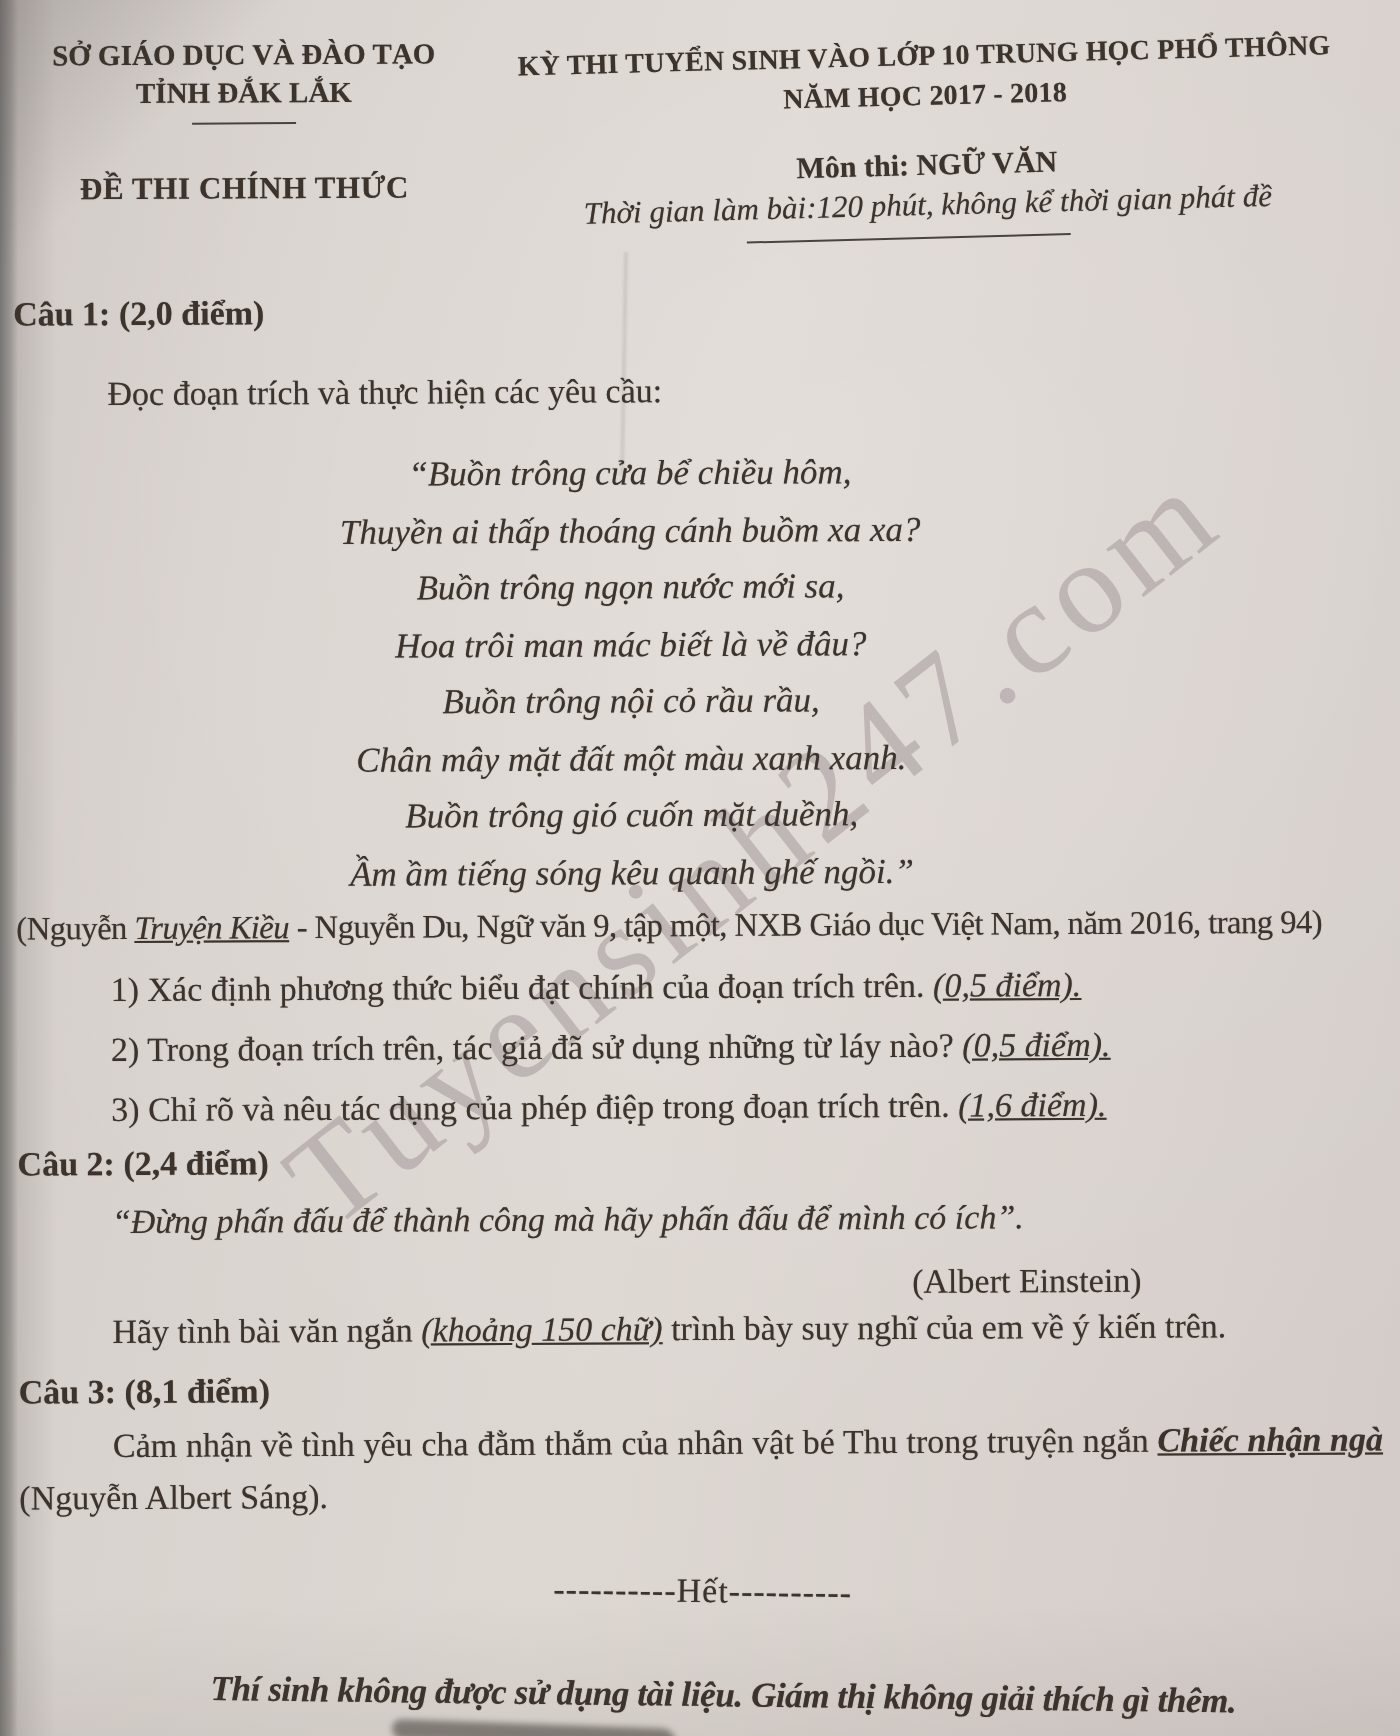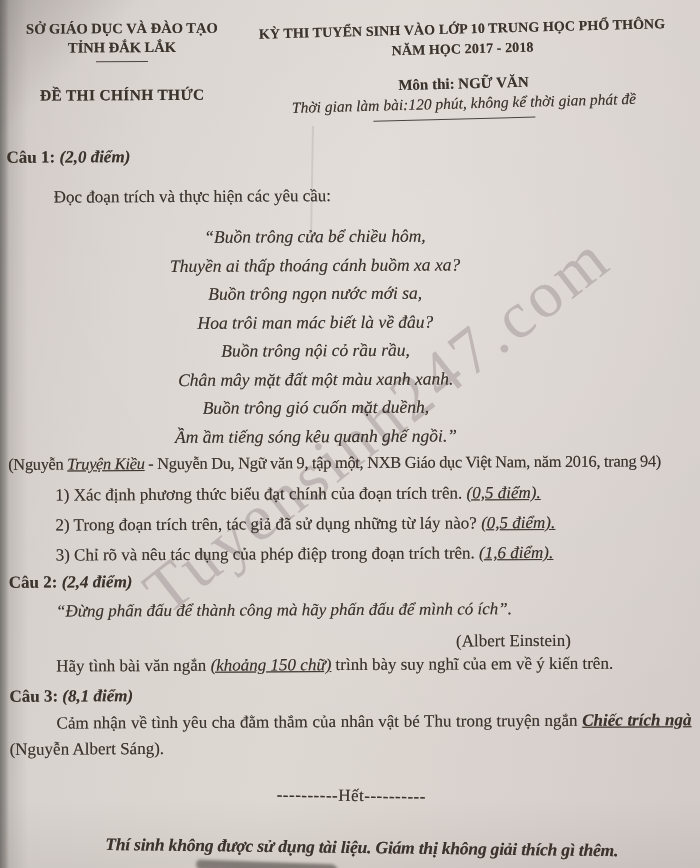--- a/index.html
+++ b/index.html
@@ -41,21 +41,21 @@
   .exam-type{font-weight:bold;font-size:15.5px;margin-top:24px;letter-spacing:.3px;}
   .header-right{flex:1;text-align:center;padding-top:8px;transform:rotate(-1.2deg);}
   .exam-name{font-weight:bold;font-size:14px;line-height:20px;letter-spacing:.1px;}
   .subject{font-weight:bold;font-size:15px;margin-top:14px;line-height:20px;}
   .duration{font-style:italic;font-size:15.5px;line-height:20px;}
   .rule-right{width:162px;border-top:1.6px solid #4a433d;margin:5px auto 0;transform:translateX(-10px);}
 
   
   .main{font-size:17px;line-height:22px;}
   .q-head{font-weight:bold;font-size:17px;}
-  .q-head .pts{font-style:italic;}
+  .q-head .pts{}
   .mt-q1{margin-top:17px;}
   .indent{padding-left:47px;}
   .intro{margin-top:18px;}
   .poem{margin-top:15px;margin-right:66px;text-align:center;
     font-style:italic;font-size:17.5px;line-height:28.5px;}
   .citation{margin-top:2px;white-space:nowrap;font-size:16.4px;letter-spacing:-.3px;}
   .item{white-space:nowrap;}
   .item1{margin-top:9px;}
   .item2{margin-top:8px;}
   .item3{margin-top:8px;}
@@ -123,21 +123,21 @@
       <p class="indent item item3"><span>3) Chỉ rõ và nêu tác dụng của phép điệp trong đoạn trích trên. </span><i>(1,6 điểm).</i></p>
 
       <p class="q-head mt-q2"><span>Câu 2: </span><span class="pts">(2,4 điểm)</span></p>
 
       <p class="indent quote">“Đừng phấn đấu để thành công mà hãy phấn đấu để mình có ích”.</p>
       <p class="author">(Albert Einstein)</p>
       <p class="indent task2"><span>Hãy tình bài văn ngắn </span><i>(khoảng 150 chữ)</i><span> trình bày suy nghĩ của em về ý kiến trên.</span></p>
 
       <p class="q-head mt-q3"><span>Câu 3: </span><span class="pts">(8,1 điểm)</span></p>
 
-      <p class="para"><span>Cảm nhận về tình yêu cha đằm thắm của nhân vật bé Thu trong truyện ngắn </span><b><i>Chiếc trích ngà</i></b><span> (Nguyễn Albert Sáng).</span></p>
+      <p class="para"><span>Cảm nhận về tình yêu cha đằm thắm của nhân vật bé Thu trong truyện ngắn </span><b><i>Chiếc nhận ngà</i></b><span> (Nguyễn Albert Sáng).</span></p>
 
       <div class="footer-block">
         <p class="het">----------Hết----------</p>
         <p class="note">Thí sinh không được sử dụng tài liệu. Giám thị không giải thích gì thêm.</p>
       </div>
 
     </div>
   </div>
 
   <div class="fragment"></div>

